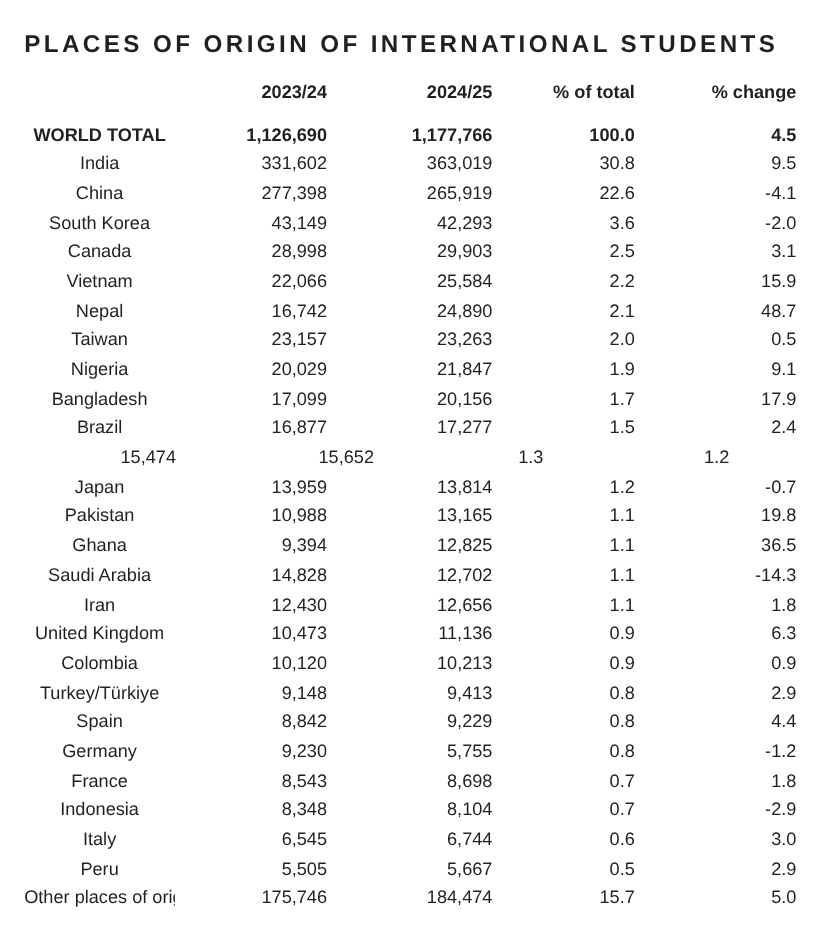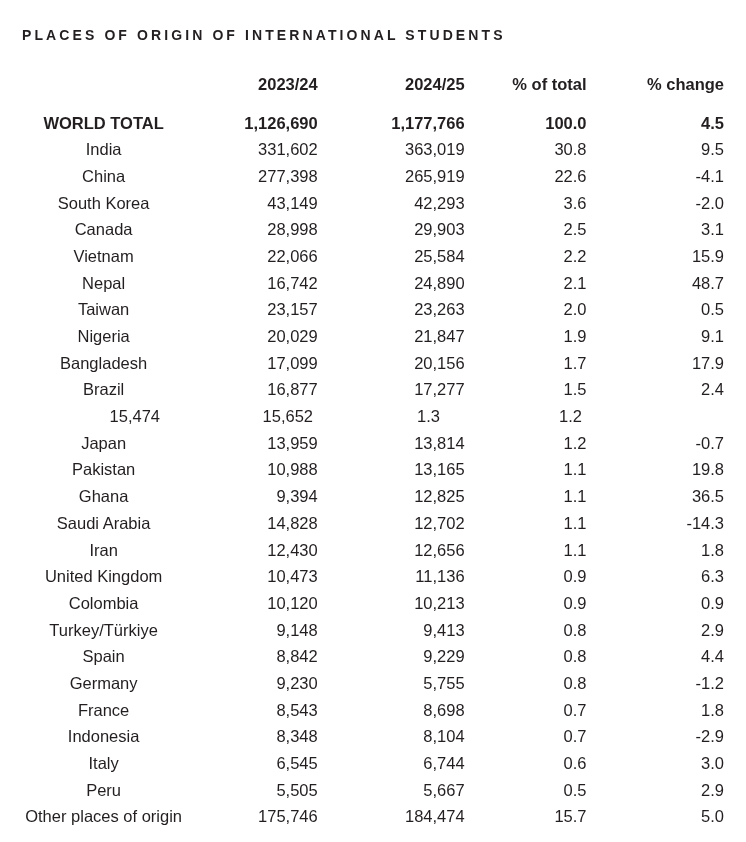--- a/index.html
+++ b/index.html
@@ -13,37 +13,38 @@
     height: 842px;
     background: #ffffff;
     color: #231f20;
     font-family: "Liberation Sans", sans-serif;
     overflow: hidden;
   }
   .title {
     position: absolute;
     left: 22px;
     top: 27px;
-    font-size: 14px;
+    font-size: 22px;
     font-weight: 700;
     letter-spacing: 3.1px;
     white-space: nowrap;
   }
   .table {
     position: absolute;
     left: 22px;
     top: 71px;
     width: 702px;
     font-size: 16.5px;
   }
   .row {
     display: flex;
     height: 26.7px;
     align-items: center;
     white-space: nowrap;
+    gap: 27px;
   }
   .row.header {
     font-weight: 700;
     margin-bottom: 12px;
   }
   .row.bold {
     font-weight: 700;
   }
   .cell { overflow: hidden; }
   .c-place { width: 170px; text-align: center; }

